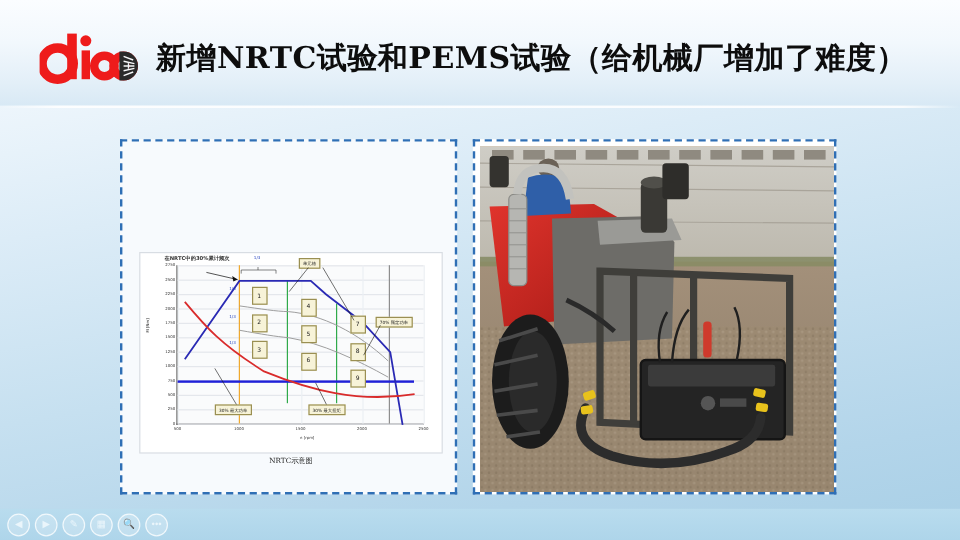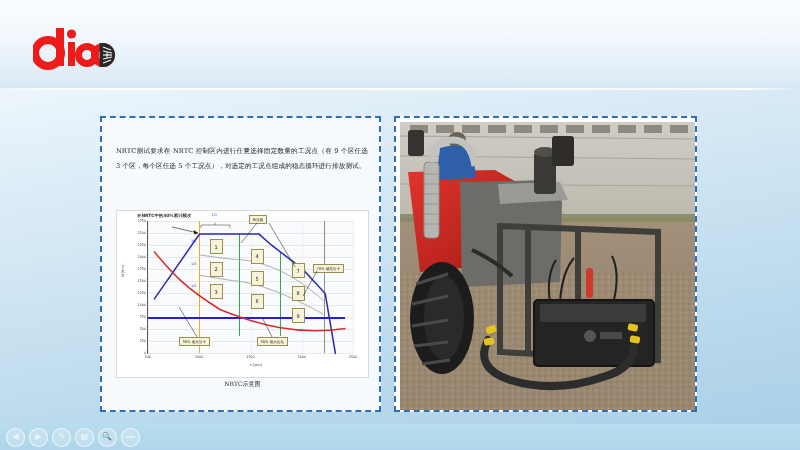--- a/index.html
+++ b/index.html
@@ -134,26 +134,26 @@
         <path d="M70 20.5 a8.5 8.5 0 0 1 0 17 z" fill="none" stroke="#2a2a2a" stroke-width="7"></path>
         <g stroke="#f7f8fa" stroke-width="1.2">
           <line x1="70" y1="21" x2="78" y2="24"></line>
           <line x1="70" y1="25" x2="79" y2="27"></line>
           <line x1="70" y1="29" x2="79" y2="29"></line>
           <line x1="70" y1="33" x2="79" y2="31"></line>
           <line x1="70" y1="37" x2="78" y2="34"></line>
         </g>
       </svg>
     </div>
+    <div class="title">新增NRTC试验和PEMS试验（给机械厂增加了难度）</div>
   </div>
   <div class="header-rule"></div>
 
   <div class="panel panel-left">
 
-    <div class="body-text">NRTC测试要求在 NRTC 控制区内进行任意选择固定数量的工况点（在 9 个区任选 3 个区，每个区任选 5 个工况点），对选定的工况点组成的稳态循环进行排放测试。</div>
 
     <div class="chart-wrap">
 
       <div class="chart-title">在NRTC中的30%累计频次</div>
       <div class="ylabel">M [Nm]</div>
       <div class="xlabel">n [rpm]</div>
 
       <div class="plot">
 
         <div class="gridline" style="top:100%"></div>

